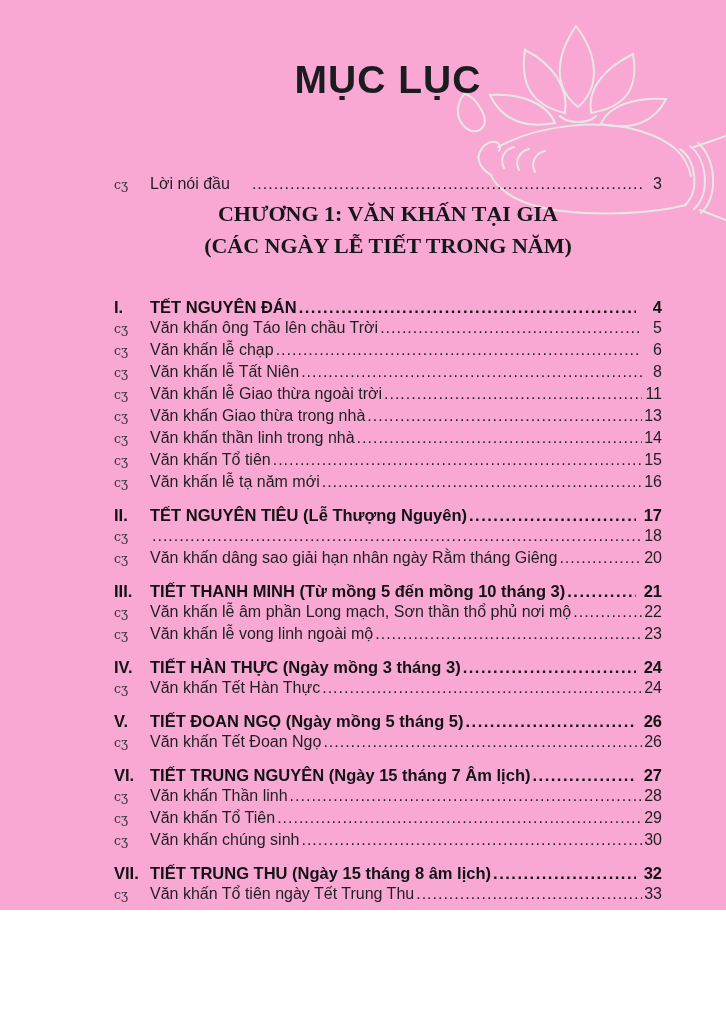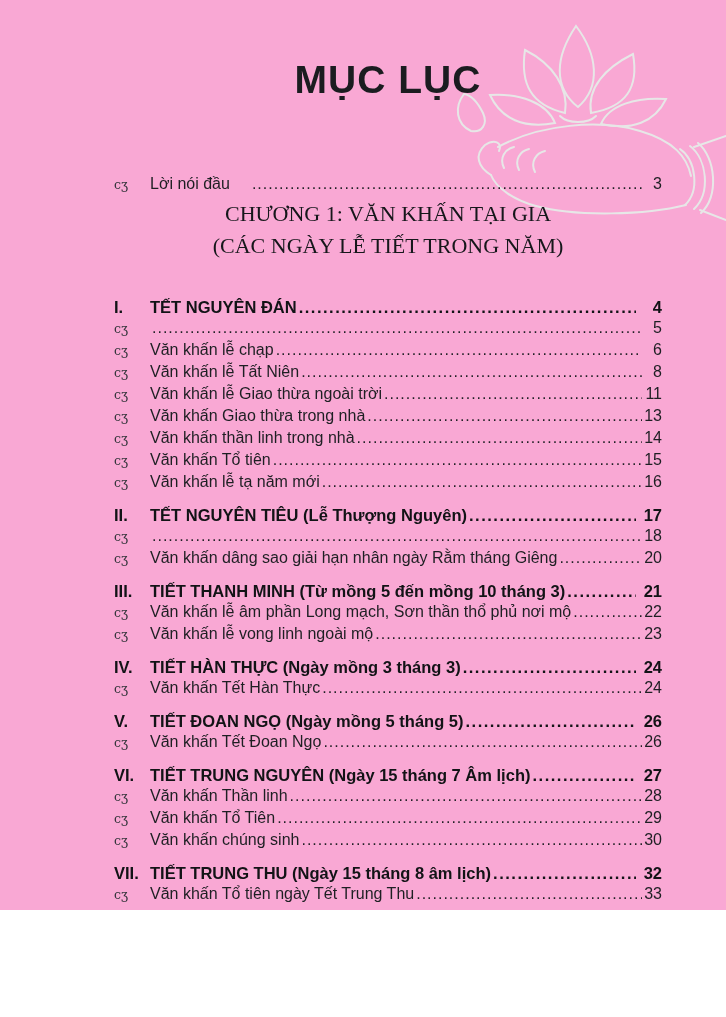--- a/index.html
+++ b/index.html
@@ -28,21 +28,21 @@
     font-weight:700;
     letter-spacing:1px;
     color:#1b1c20;
     line-height:48px;
   }
   .intro-list{margin-top:46px;}
   .chapter-heading{
     margin-top:26px;
     text-align:center;
     font-family:"Liberation Serif",serif;
-    font-weight:400;
+    font-weight:700;
     font-size:22px;
     line-height:32px;
     color:#16171b;
   }
   .toc-list{margin-top:10px;}
   .row{
     display:flex;
     align-items:baseline;
     height:22px;
     font-size:16px;
@@ -154,20 +154,21 @@
 
         <div class="row section">
           <span class="marker">I.</span>
           <span class="label">TẾT NGUYÊN ĐÁN</span>
           <span class="leader"></span>
           <span class="page-num">4</span>
         </div>
 
         <div class="row sub">
           <span class="marker">cʒ</span>
+          <span class="label">Văn khấn ông Táo lên chầu Trời</span>
           <span class="leader"></span>
           <span class="page-num">5</span>
         </div>
 
         <div class="row sub">
           <span class="marker">cʒ</span>
           <span class="label">Văn khấn lễ chạp</span>
           <span class="leader"></span>
           <span class="page-num">6</span>
         </div>

